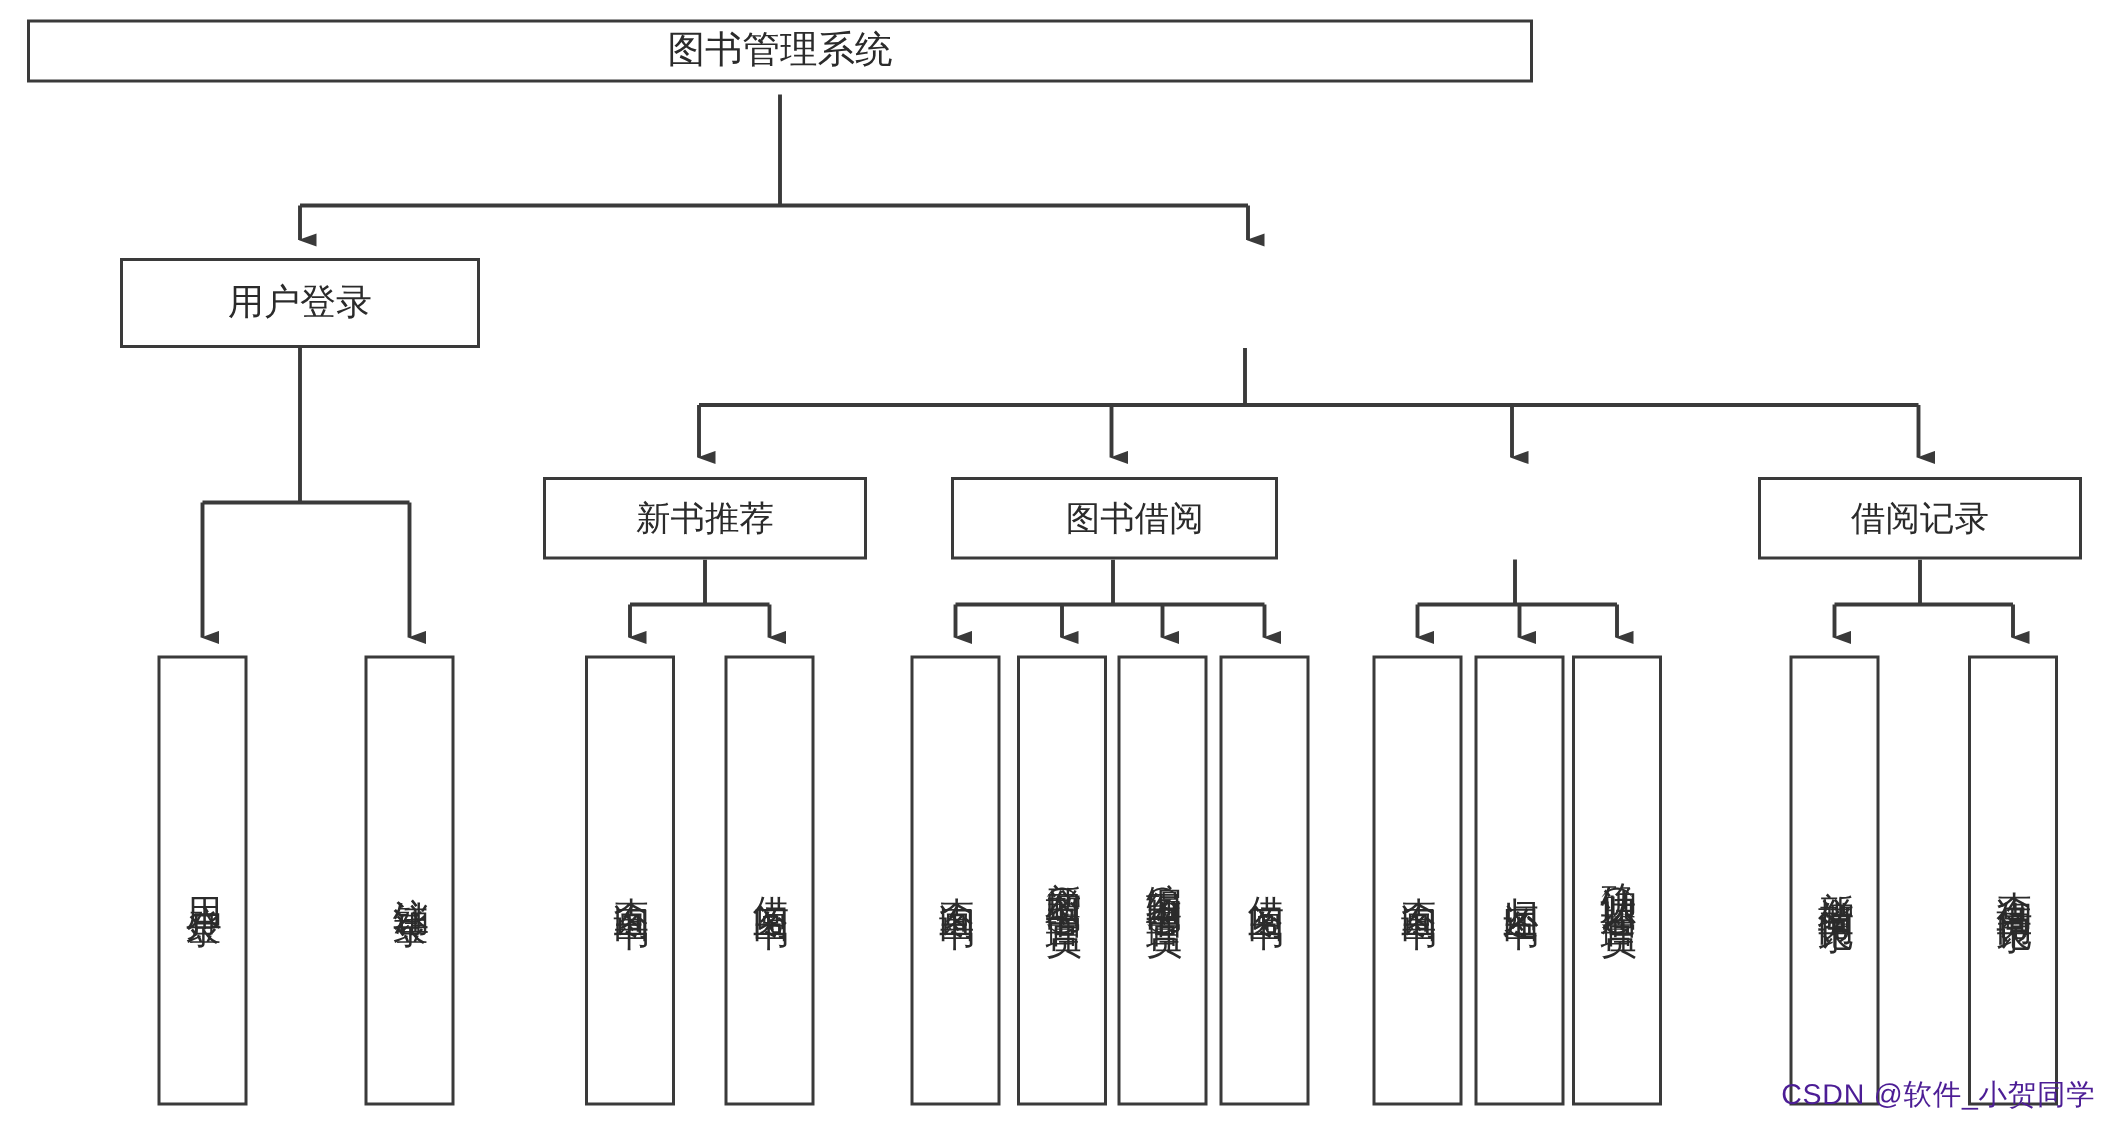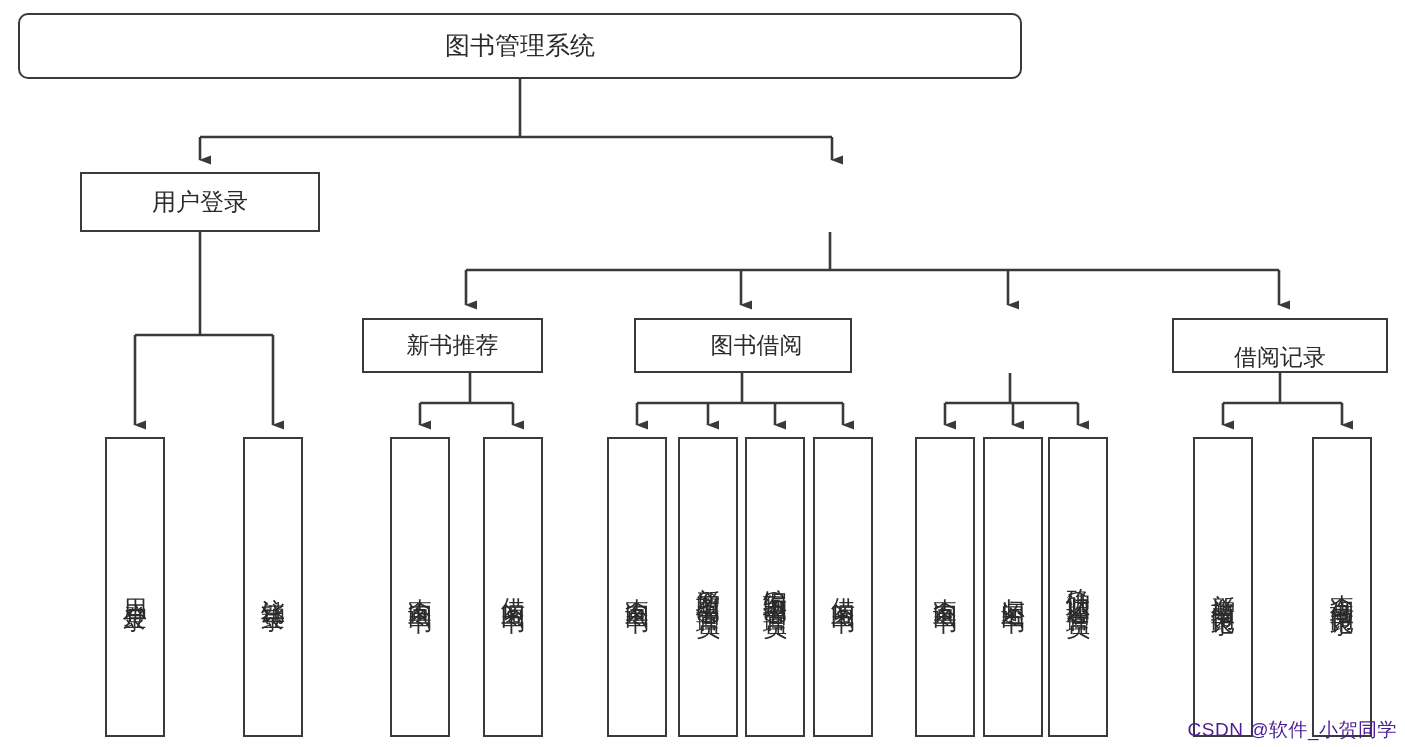--- a/index.html
+++ b/index.html
@@ -122,39 +122,39 @@
       <path d="M1013,403 L1013,425" marker-end="url(#arrow)"></path>
       <path d="M1078,403 L1078,425" marker-end="url(#arrow)"></path>
 
       <path d="M1280,373 L1280,403"></path>
       <path d="M1223,403 L1342,403"></path>
       <path d="M1223,403 L1223,425" marker-end="url(#arrow)"></path>
       <path d="M1342,403 L1342,425" marker-end="url(#arrow)"></path>
     </g>
   </svg>
 
-  <div class="node root" style="left:18px; top:13px; width:1004px; height:66px;border-radius:10px;">
+  <div class="node root" style="left:18px; top:13px; width:1004px; height:42px;">
     <span class="node-label">图书管理系统</span>
   </div>
 
   <div class="node lvl1" style="left:80px; top:172px; width:240px; height:60px;">
     <span class="node-label">用户登录</span>
   </div>
 
 
-  <div class="node lvl2" style="left:362px; top:318px; width:181px; height:55px;">
+  <div class="node lvl2" style="left:362px; top:318px; width:216px; height:55px;">
     <span class="node-label">新书推荐</span>
   </div>
 
   <div class="node lvl2" style="left:634px; top:318px; width:218px; height:55px;padding-left:27px;">
     <span class="node-label">图书借阅</span>
   </div>
 
 
-  <div class="node lvl2" style="left:1172px; top:318px; width:216px; height:55px;align-items:flex-end;">
+  <div class="node lvl2" style="left:1172px; top:318px; width:216px; height:55px;">
     <span class="node-label">借阅记录</span>
   </div>
 
   <div class="node leaf" style="left:105px; top:437px; width:60px; height:300px;">
     <span class="node-label">用户登录</span>
   </div>
 
   <div class="node leaf" style="left:243px; top:437px; width:60px; height:300px;">
     <span class="node-label">注销登录</span>
   </div>

